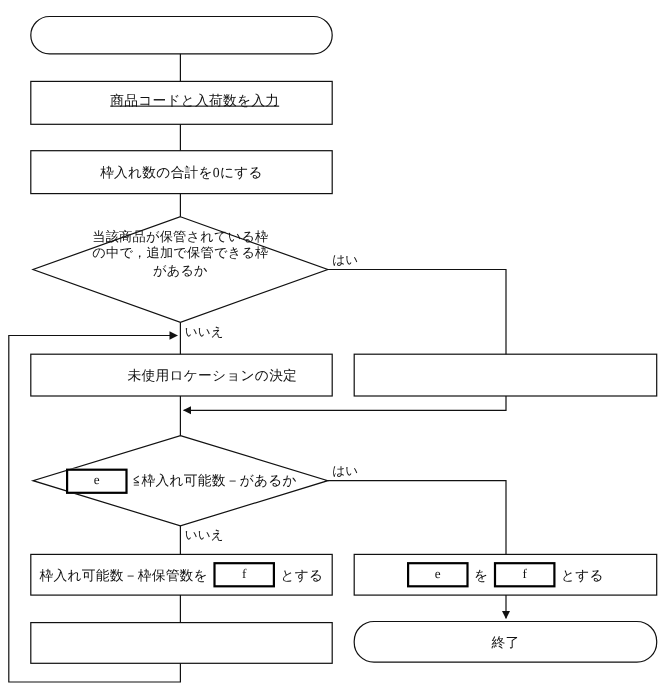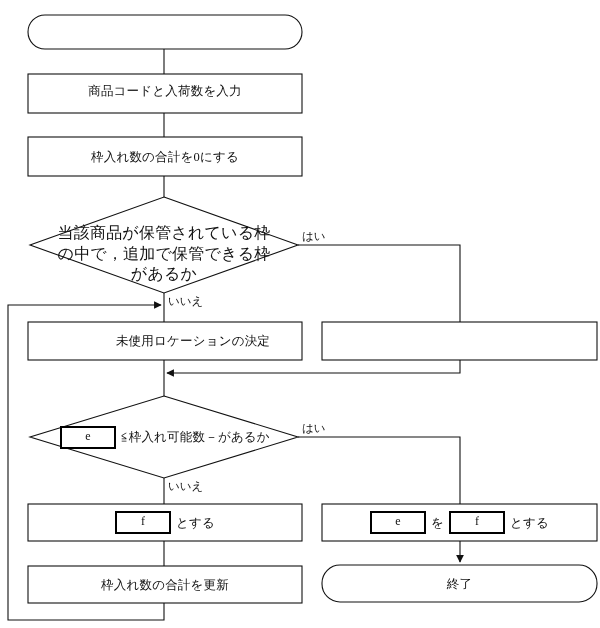--- a/index.html
+++ b/index.html
@@ -111,42 +111,42 @@
       <polyline points="298,437 460,437 460,504"></polyline>
 
       <line x1="164" y1="541" x2="164" y2="566"></line>
       <line x1="460" y1="541" x2="460" y2="562" marker-end="url(#arrow)"></line>
 
       <polyline points="164,603 164,620 8,620 8,305 161,305" marker-end="url(#arrow)"></polyline>
     </g>
   </svg>
 
 
-  <div class="node-label" style="left:28px; top:74px; width:274px; height:34px;">商品コードと入荷数を入力</div>
+  <div class="node-label" style="left:40px; top:74px; width:274px; height:34px;text-decoration:underline;">商品コードと入荷数を入力</div>
 
   <div class="node-label" style="left:28px; top:137px; width:274px; height:39px;">枠入れ数の合計を0にする</div>
 
-  <div class="node-label" style="left:54px; top:221px; width:220px; height:66px; font-size:16px;">当該商品が保管されている枠
+  <div class="node-label" style="left:54px; top:198px; width:220px; height:66px; font-size:12px;">当該商品が保管されている枠
 の中で，追加で保管できる枠
 があるか</div>
 
   <div class="node-label" style="left:28px; top:322px; width:330px; height:38px;">未使用ロケーションの決定</div>
 
 
   <div class="node-label inline-row" style="left:60px; top:424px; width:245px; height:26px; justify-content:flex-start;">
     <span class="var-box vb-wide">e</span>
     <span>≦枠入れ可能数－があるか</span>
   </div>
 
   <div class="node-label inline-row" style="left:34px; top:504px; width:262px; height:37px;">
+    <span>枠入れ可能数－枠保管数を</span>
     <span class="var-box vb-wide">f</span>
     <span>とする</span>
   </div>
 
-  <div class="node-label" style="left:28px; top:566px; width:274px; height:37px;">枠入れ数の合計を更新</div>
 
   <div class="node-label inline-row" style="left:322px; top:504px; width:275px; height:37px;">
     <span class="var-box vb-wide">e</span>
     <span>を</span>
     <span class="var-box vb-wide">f</span>
     <span>とする</span>
   </div>
 
   <div class="node-label" style="left:322px; top:565px; width:275px; height:37px;">終了</div>
 

